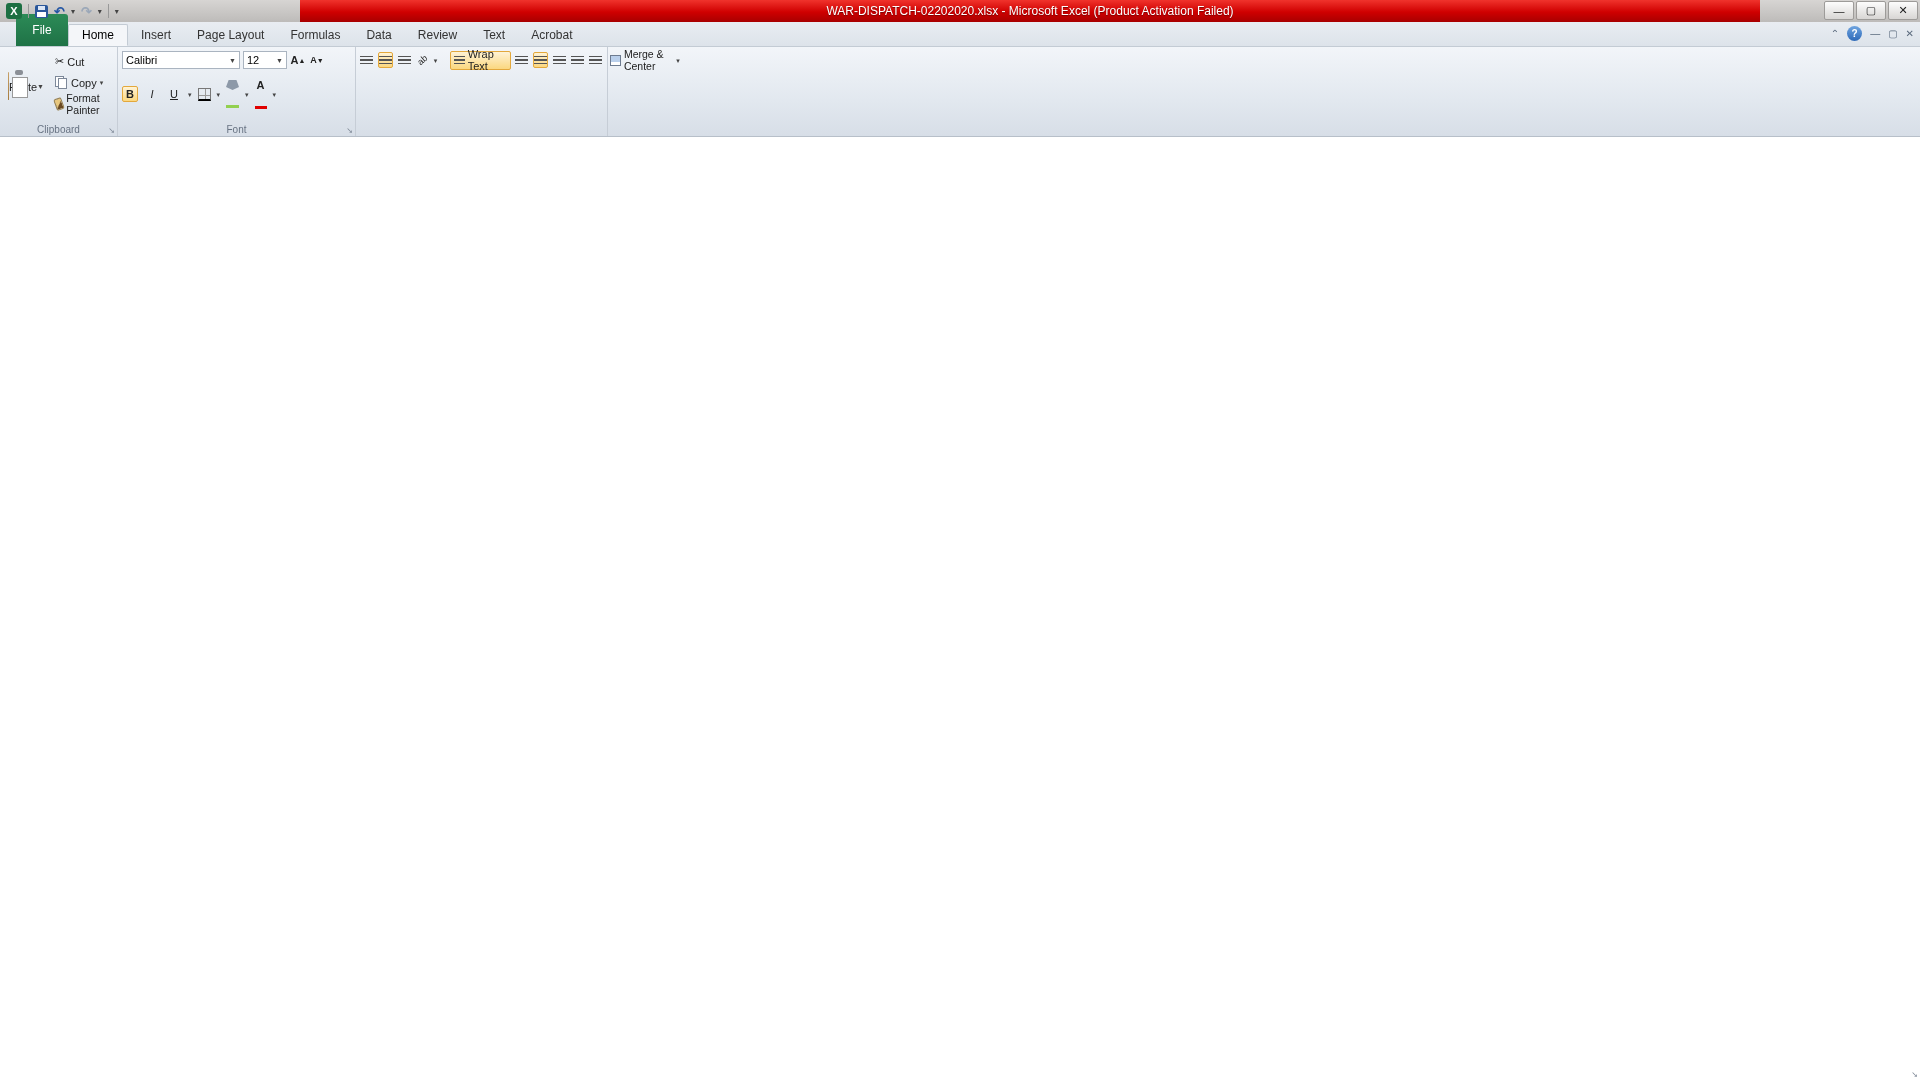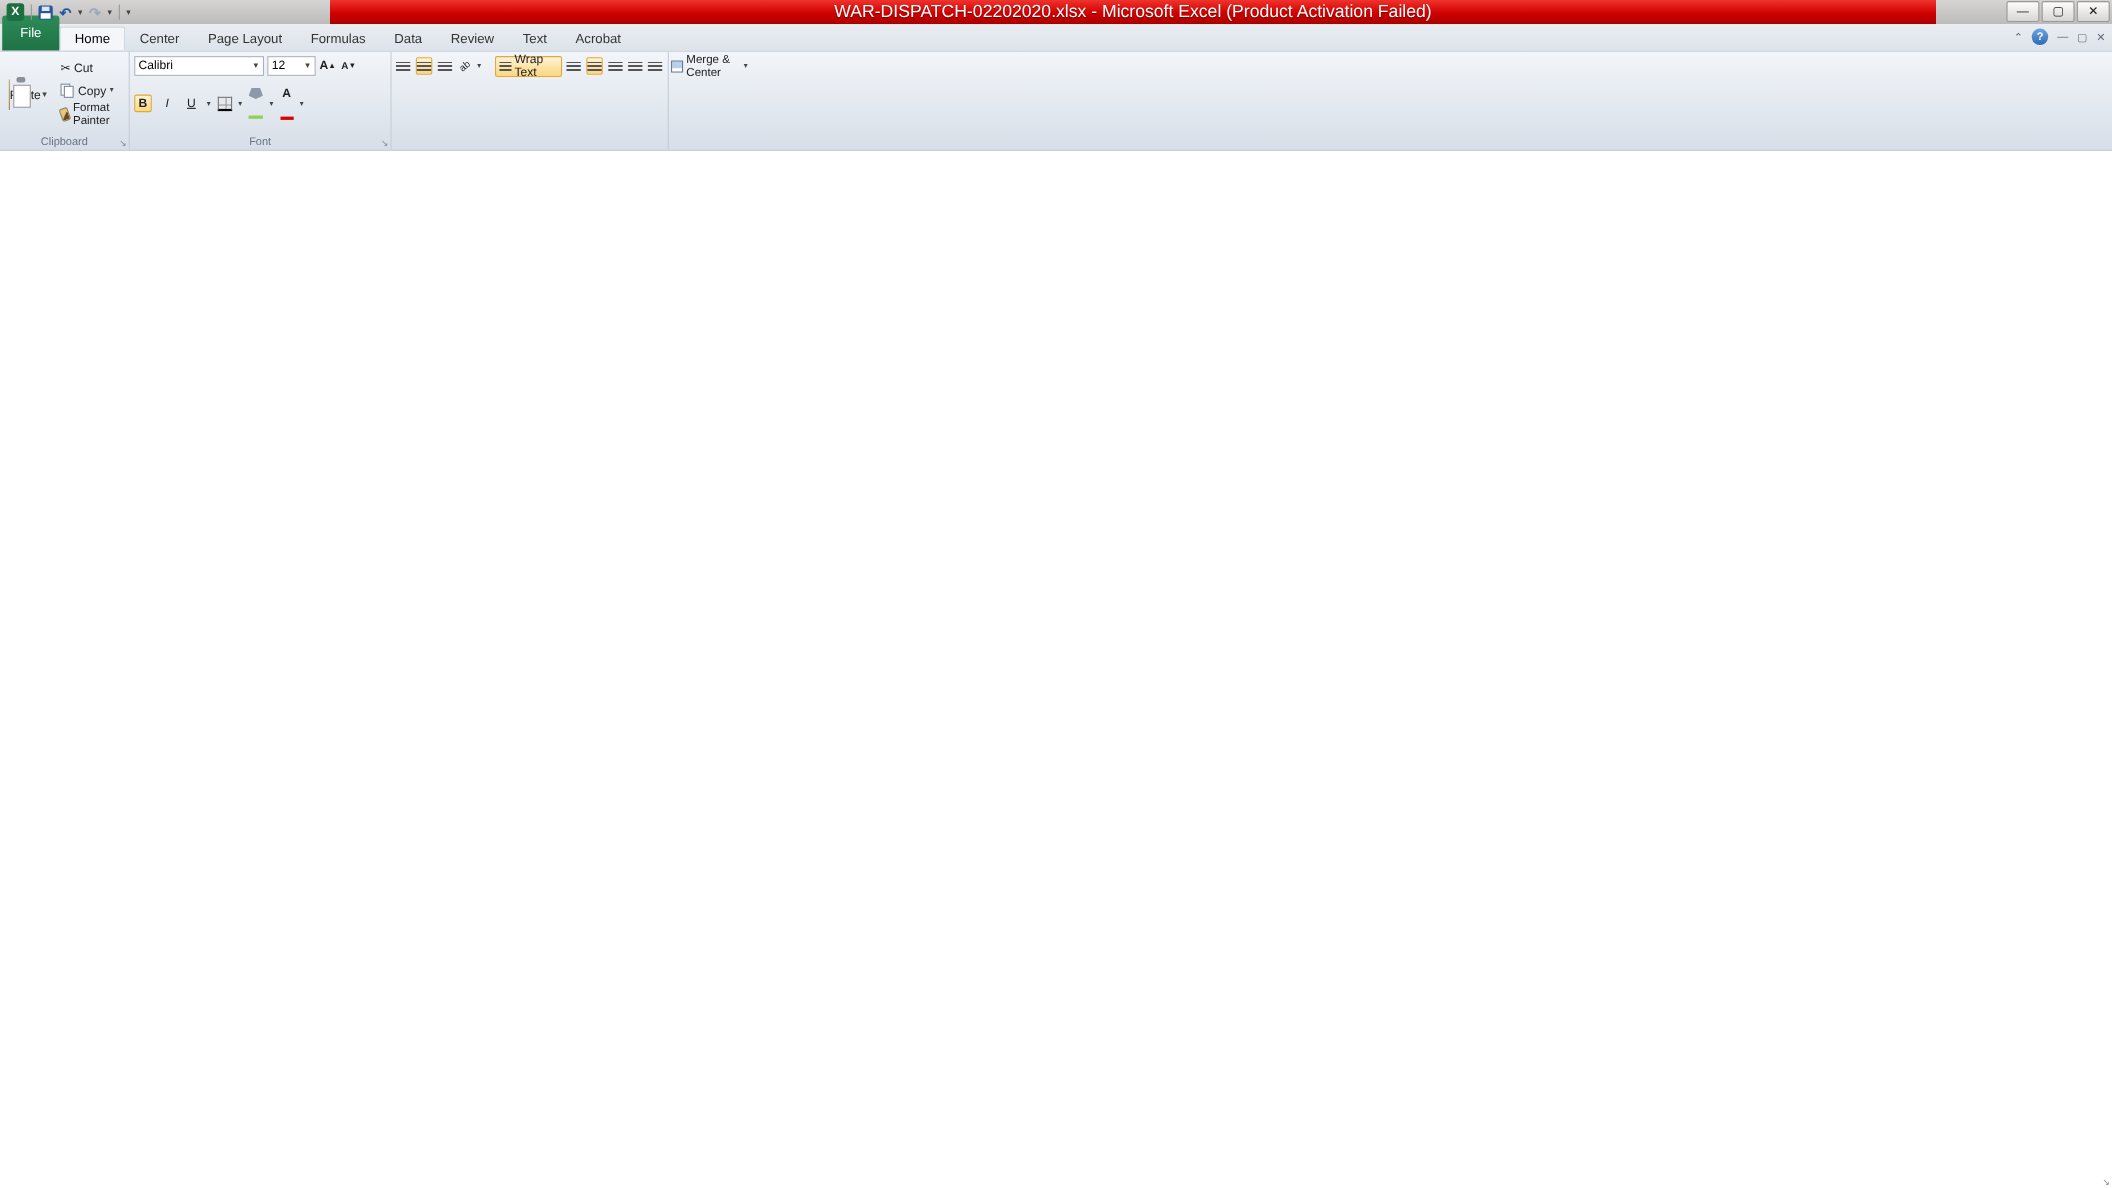--- a/index.html
+++ b/index.html
@@ -3,38 +3,38 @@
 <meta charset="utf-8">
 <style>
   *{margin:0;padding:0;box-sizing:border-box;}
   html,body{background:#555;}
   .screen{position:relative;width:1920px;height:1080px;overflow:hidden;background:#fff;
     font-family:"Liberation Sans",sans-serif;-webkit-font-smoothing:antialiased;}
   
   .titlebar{position:relative;height:22px;background:linear-gradient(#d7d5d3,#bdbbb9);display:flex;align-items:center;}
   .red-title{position:absolute;left:300px;right:160px;top:0;height:22px;
     background:linear-gradient(#f0332c,#cf0000 55%,#a80000);display:flex;align-items:center;justify-content:center;}
-  .red-title span{color:#fff;font-size:16px;text-shadow:0 1px 1px #700;white-space:nowrap;text-align:right;}
+  .red-title span{color:#fff;font-size:12px;text-shadow:0 1px 1px #700;white-space:nowrap;text-align:right;}
   .qat{display:flex;align-items:center;gap:6px;padding-left:6px;z-index:2;}
   .xl-logo{width:16px;height:16px;background:#1d6f42;border-radius:3px;color:#fff;font-weight:bold;
     font-size:11px;display:flex;align-items:center;justify-content:center;}
   .floppy{width:13px;height:13px;background:#2b579a;border-radius:2px;position:relative;}
   .floppy::before{content:"";position:absolute;left:3px;top:1px;width:7px;height:4px;background:#dce6f5;}
   .floppy::after{content:"";position:absolute;left:2px;bottom:1px;width:9px;height:5px;background:#fff;}
   .undo{color:#2456a4;font-size:13px;font-weight:bold;line-height:1;}
   .redo{color:#9aa7b8;font-size:13px;font-weight:bold;line-height:1;}
   .qat-sep{width:1px;height:14px;background:#999;}
   .qat-dd{font-size:8px;color:#444;}
   .win-controls{position:absolute;right:2px;top:1px;display:flex;z-index:3;}
   .win-btn{width:30px;height:19px;display:flex;align-items:center;justify-content:center;
     font-size:11px;color:#222;border:1px solid #9d9b99;background:linear-gradient(#fdfdfd,#d8d6d4);margin-left:2px;border-radius:2px;}
   
   .ribbon-tabs{height:25px;background:linear-gradient(#e9edf2,#dde3ea);display:flex;align-items:flex-end;
     border-bottom:1px solid #c3cbd4;position:relative;}
-  .file-tab{width:52px;height:32px;margin-left:2px;background:linear-gradient(#2c8b57,#1f7246);color:#fff;
+  .file-tab{width:52px;height:32px;margin-left:16px;background:linear-gradient(#2c8b57,#1f7246);color:#fff;
     font-size:12px;display:flex;align-items:center;justify-content:center;border-radius:3px 3px 0 0;}
   .rtab{padding:3px 13px;font-size:12px;color:#333;height:22px;display:flex;align-items:center;}
   .rtab.active{background:#f4f6f9;border:1px solid #c3cbd4;border-bottom:1px solid #f4f6f9;border-radius:2px 2px 0 0;color:#000;margin-top:44px;}
   .tabs-right{position:absolute;right:6px;top:4px;display:flex;gap:8px;align-items:center;color:#5a6a7d;font-size:10px;}
   .help-q{width:15px;height:15px;border-radius:50%;background:linear-gradient(#6ea4e0,#2f6ab8);color:#fff;
     display:flex;align-items:center;justify-content:center;font-size:10px;font-weight:bold;}
   
   .ribbon{height:90px;background:linear-gradient(#f2f5f9,#e2e8ef 60%,#d7dee7);display:flex;border-bottom:1px solid #b7bfc9;}
   .rgroup{position:relative;border-right:1px solid #c6cdd6;padding:3px 4px 14px 4px;display:flex;gap:4px;}
   .glabel{position:absolute;bottom:1px;left:0;right:0;text-align:center;font-size:10px;color:#687383;}
@@ -91,21 +91,21 @@
     <div class="win-controls">
       <span class="win-btn">—</span>
       <span class="win-btn">▢</span>
       <span class="win-btn">✕</span>
     </div>
   </div>
 
   <div class="ribbon-tabs">
     <span class="file-tab">File</span>
     <span class="rtab active">Home</span>
-    <span class="rtab">Center</span>
+    <span class="rtab">Insert</span>
     <span class="rtab">Page Layout</span>
     <span class="rtab">Formulas</span>
     <span class="rtab">Data</span>
     <span class="rtab">Review</span>
     <span class="rtab">Text</span>
     <span class="rtab">Acrobat</span>
     <div class="tabs-right">
       <span>⌃</span>
       <span class="help-q">?</span>
       <span>—</span>

